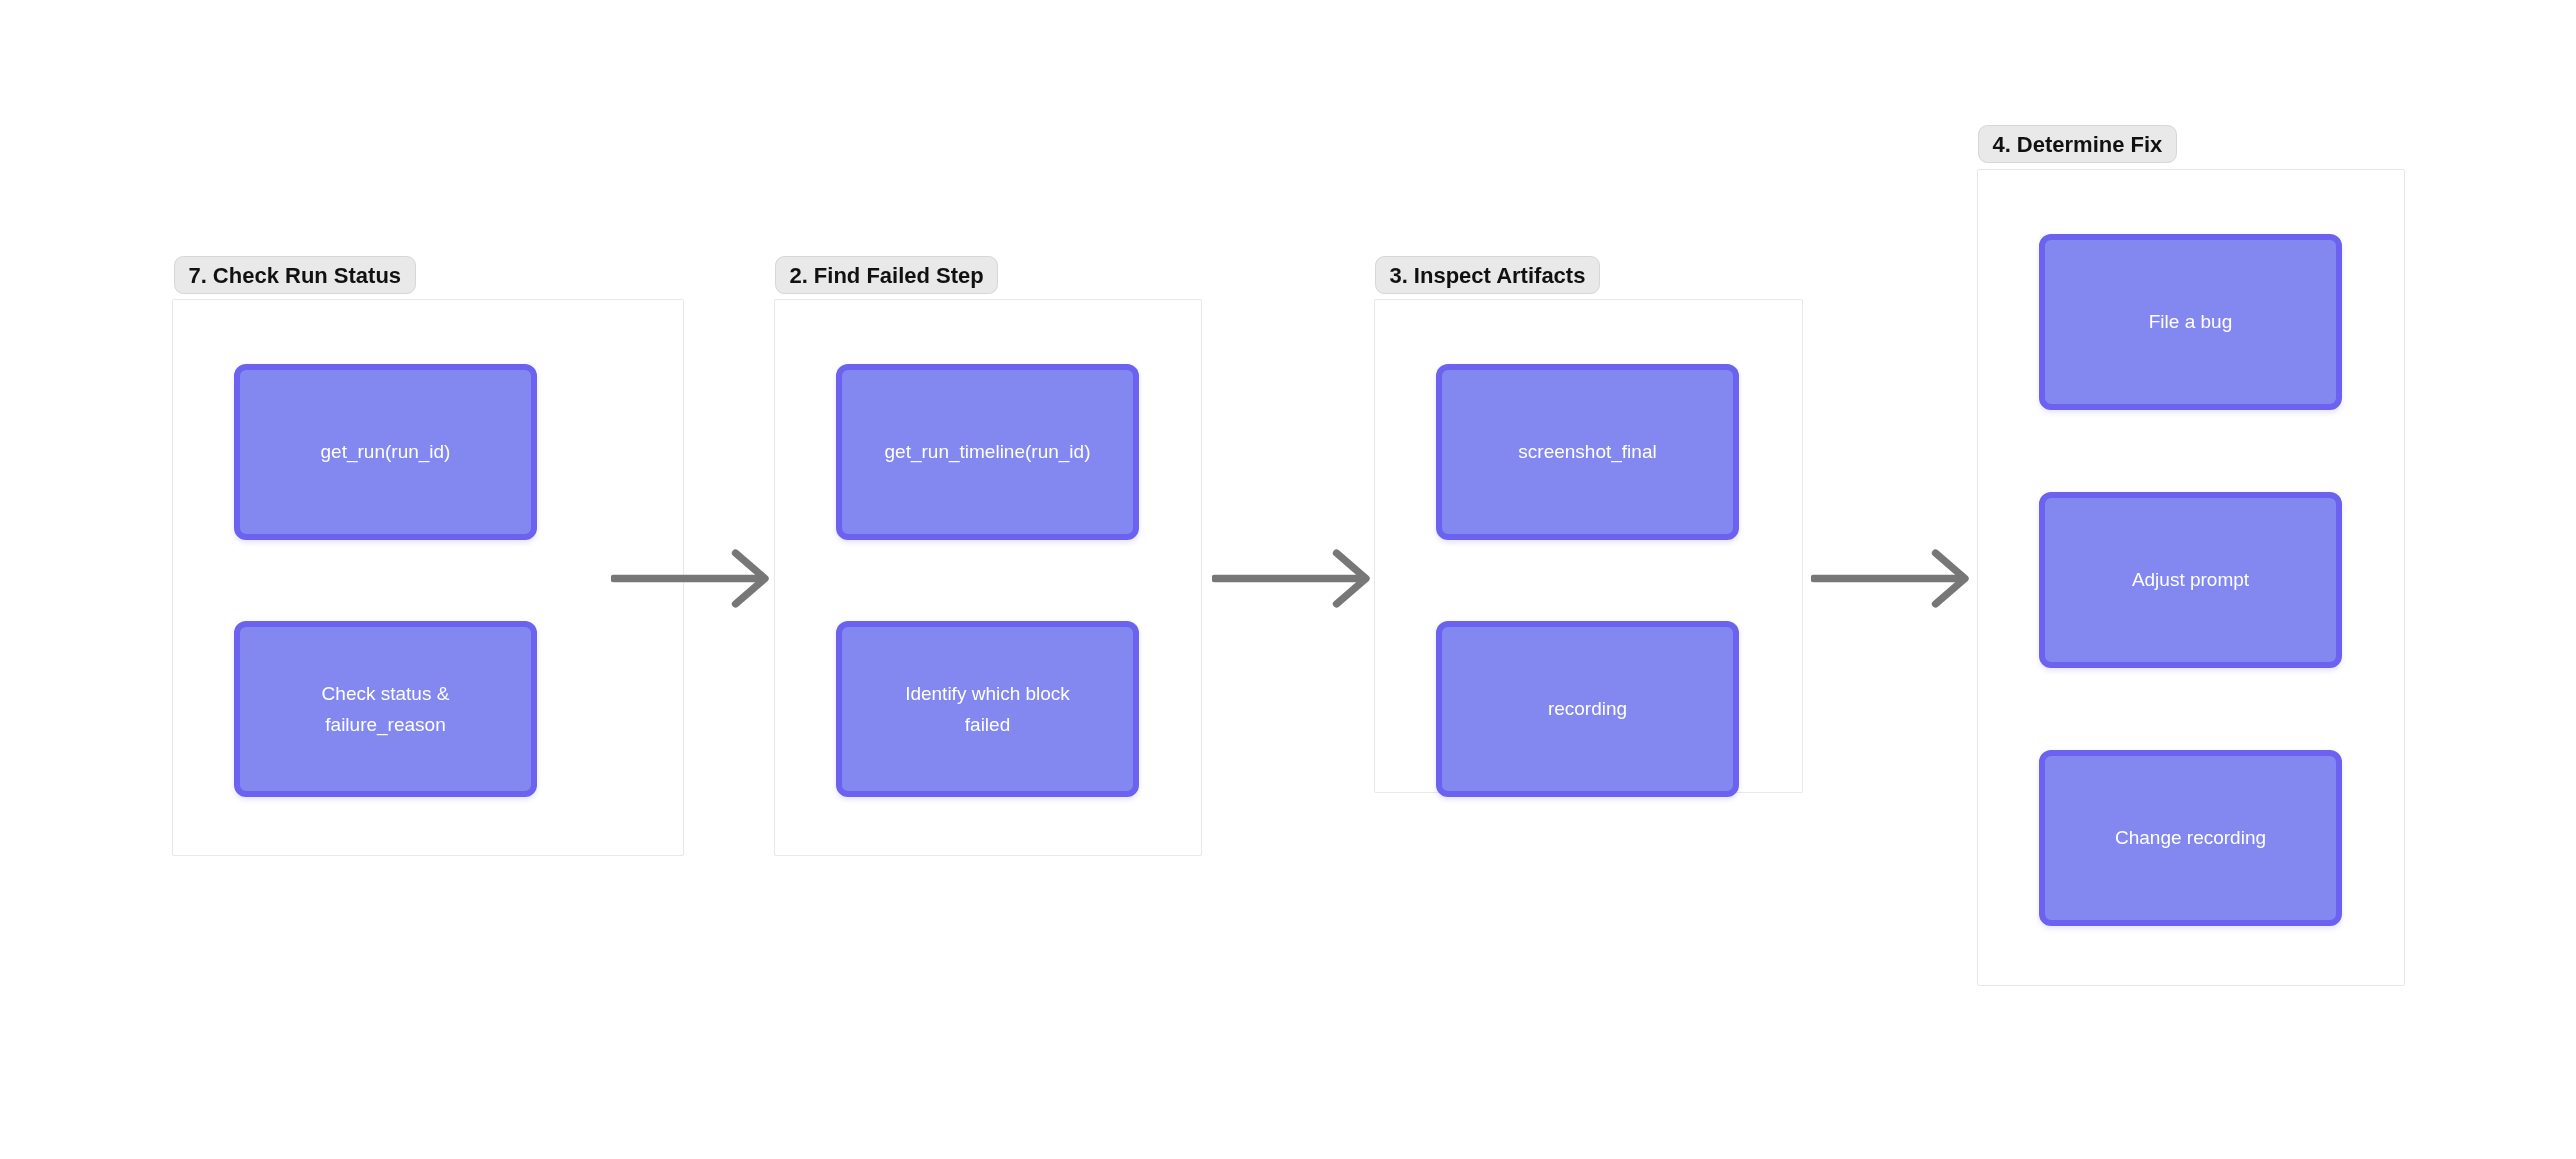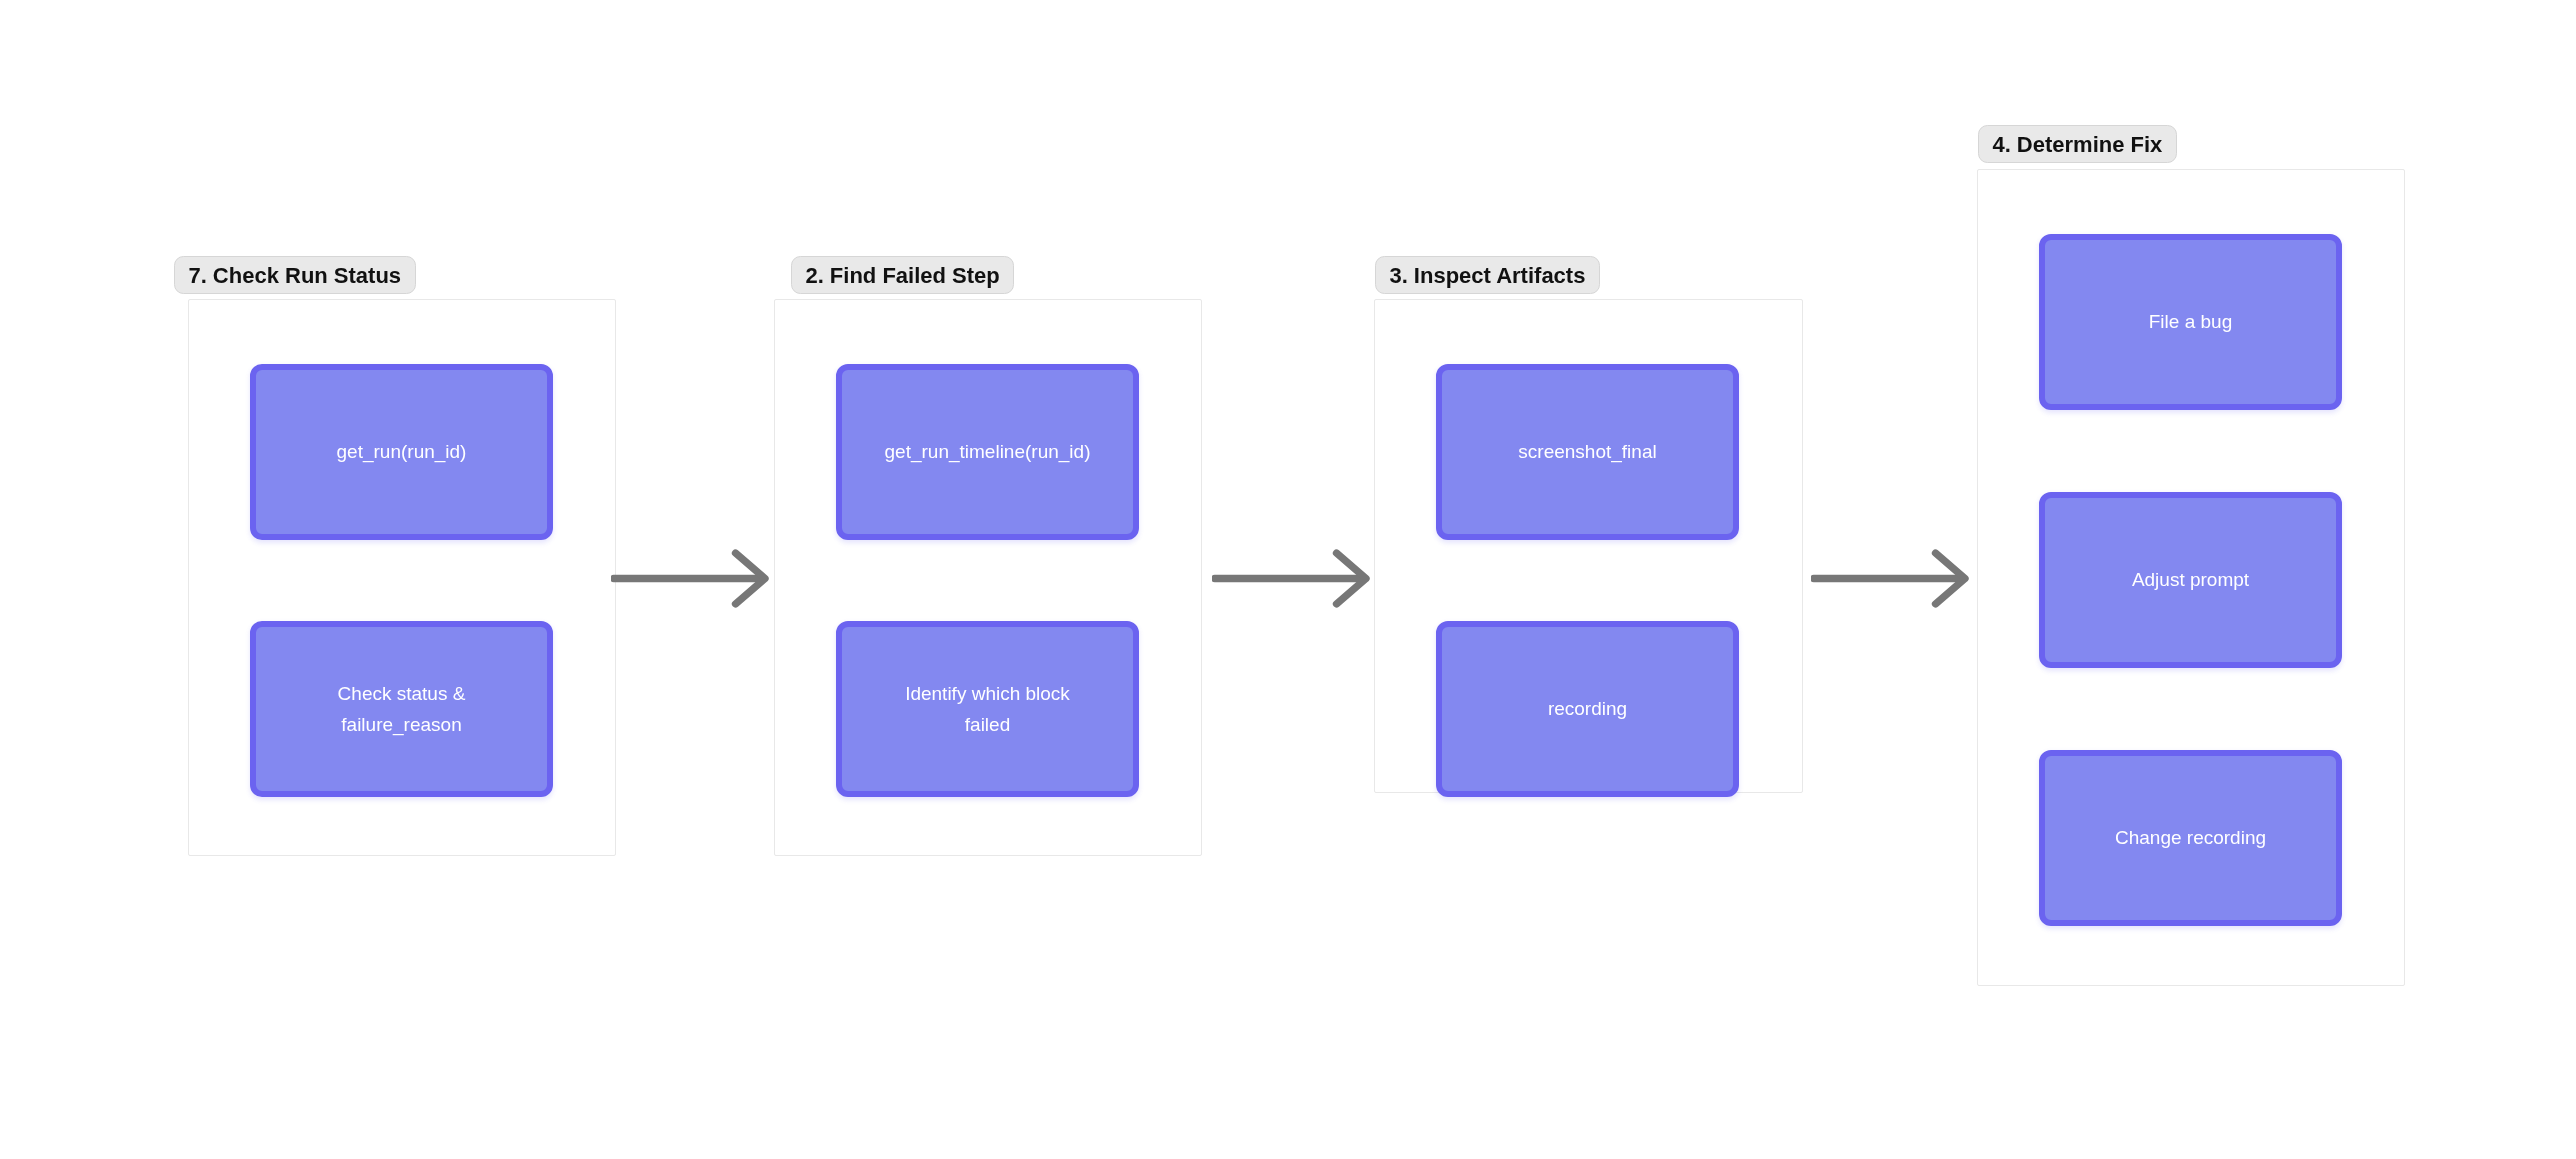--- a/index.html
+++ b/index.html
@@ -73,32 +73,32 @@
     height:81px;
     color:var(--c-arrow);
   }
 </style>
 </head>
 <body>
 
 <div class="stage">
 
   <div class="chip" style="left:174px; top:256px;">7. Check Run Status</div>
-  <div class="panel" style="left:172px; top:299px; width:428px; height:557px;margin-left:16px;">
+  <div class="panel" style="left:172px; top:299px; width:512px; height:557px;">
     <div class="node" style="top:64px;">get_run(run_id)</div>
     <div class="node" style="top:321px;">Check status &amp;
 failure_reason</div>
   </div>
 
   <svg class="arrow" style="left:611px; top:538px;" viewBox="0 0 236 120">
     <line x1="4" y1="60" x2="224" y2="60" stroke="currentColor" stroke-width="11" stroke-linecap="round"></line>
     <polyline points="186,22 230,60 186,98" fill="none" stroke="currentColor" stroke-width="11" stroke-linecap="round" stroke-linejoin="round"></polyline>
   </svg>
 
-  <div class="chip" style="left:775px; top:256px;margin-left:16px;">2. Find Failed Step</div>
+  <div class="chip" style="left:775px; top:256px;">2. Find Failed Step</div>
   <div class="panel" style="left:774px; top:299px; width:428px; height:557px;">
     <div class="node" style="top:321px;">Identify which block
 failed</div>
     <div class="node" style="top:64px;">get_run_timeline(run_id)</div>
   </div>
 
   <svg class="arrow" style="left:1212px; top:538px;" viewBox="0 0 236 120">
     <line x1="4" y1="60" x2="224" y2="60" stroke="currentColor" stroke-width="11" stroke-linecap="round"></line>
     <polyline points="186,22 230,60 186,98" fill="none" stroke="currentColor" stroke-width="11" stroke-linecap="round" stroke-linejoin="round"></polyline>
   </svg>

